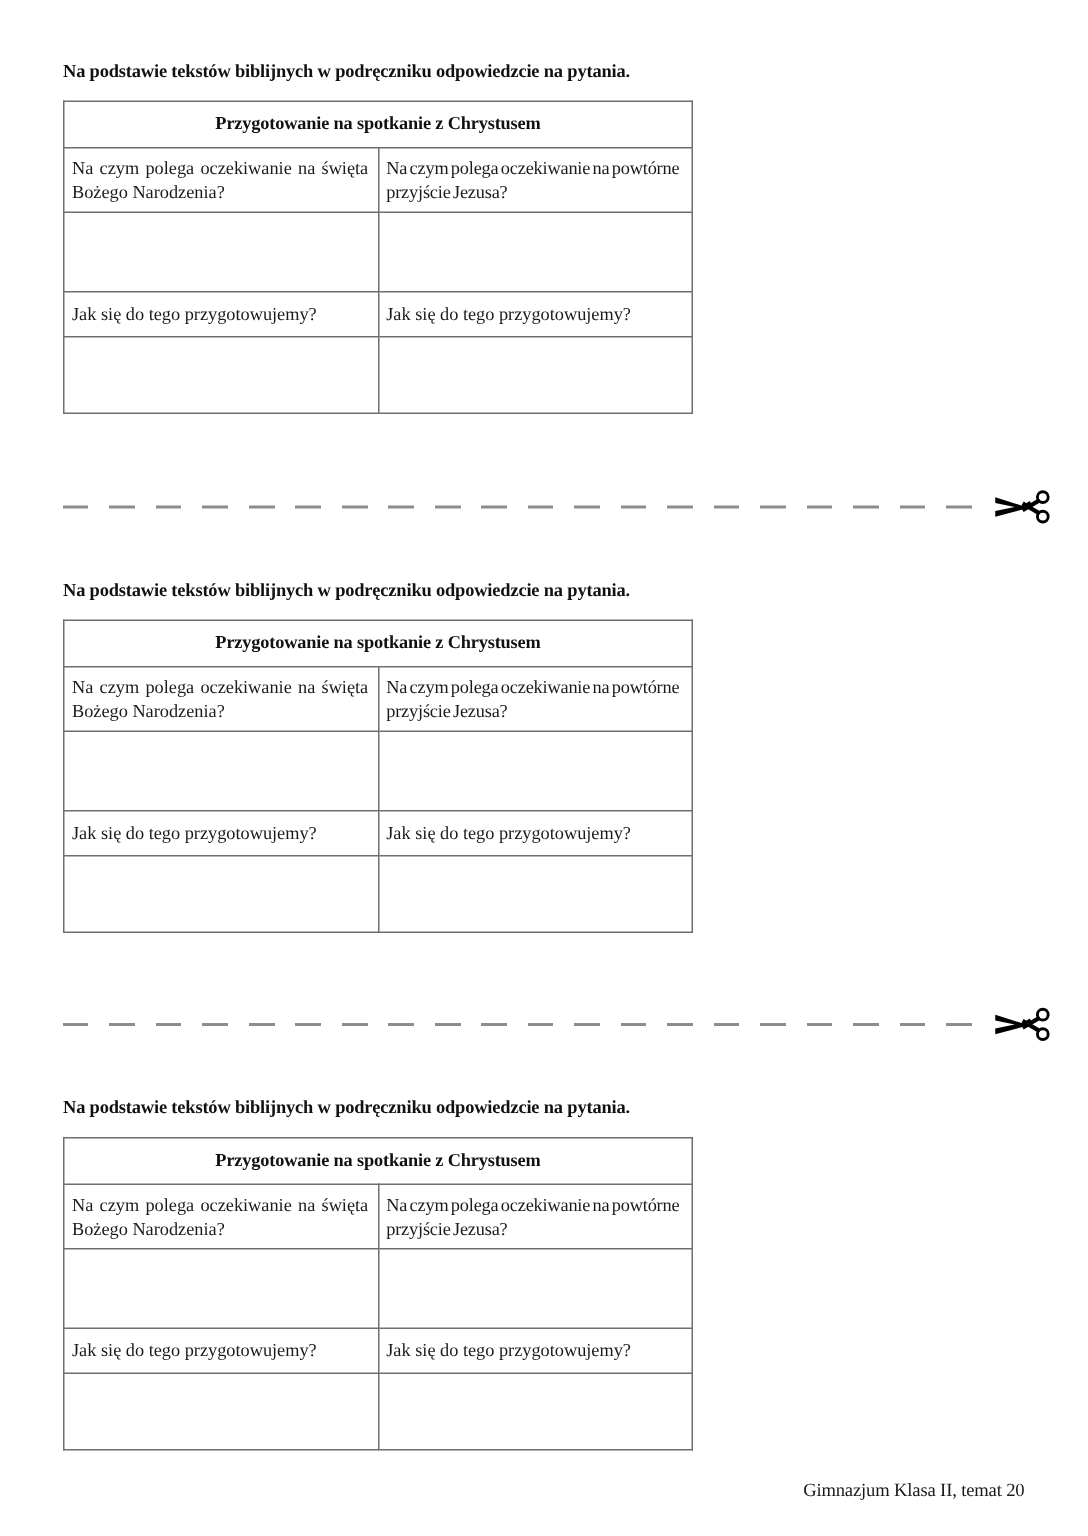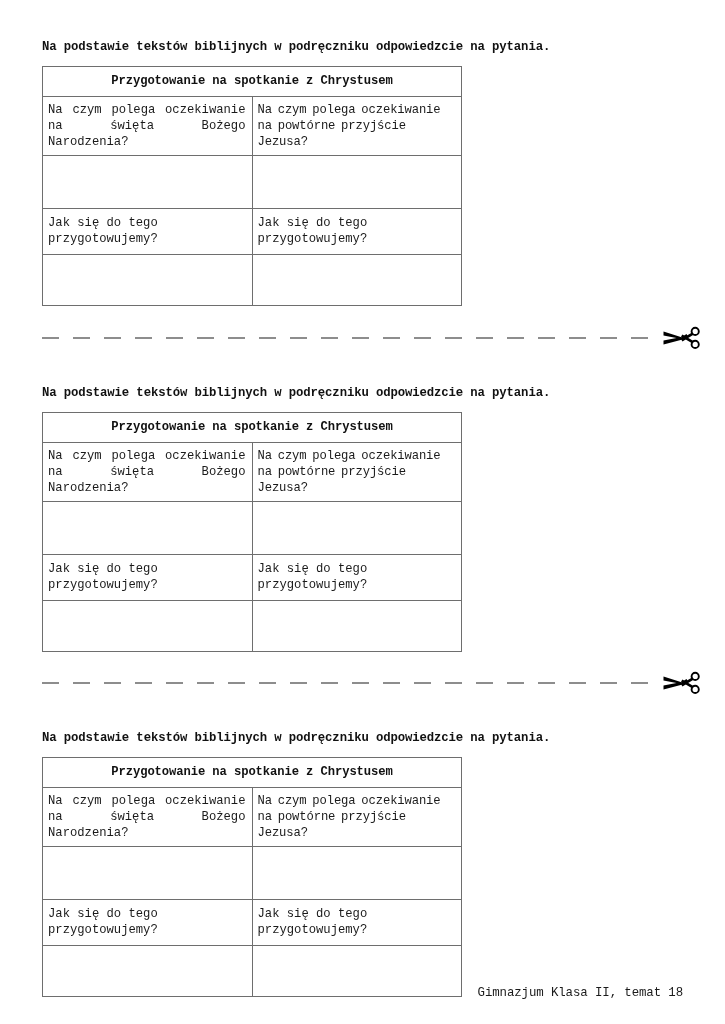--- a/index.html
+++ b/index.html
@@ -6,21 +6,21 @@
     margin: 0;
     padding: 0;
     background: #ffffff;
   }
 
   .page {
     position: relative;
     width: 725px;
     height: 1024px;
     background: #ffffff;
-    font-family: Liberation Mono, monospace;
+    font-family: Liberation Serif, serif;
     color: #1a1a1a;
     overflow: hidden;
   }
 
   
   .block {
     position: absolute;
     left: 42px;
     width: 471px;
   }
@@ -244,15 +244,15 @@
           <td class="cell-q">Jak się do tego przygotowujemy?</td>
         </tr>
         <tr>
           <td class="cell-blank tall"></td>
           <td class="cell-blank tall"></td>
         </tr>
       </tbody>
     </table>
   </div>
 
-  <div class="footer">Gimnazjum Klasa II, temat 18</div>
+  <div class="footer">Gimnazjum Klasa II, temat 20</div>
 
 </div>
 
 </body></html>

